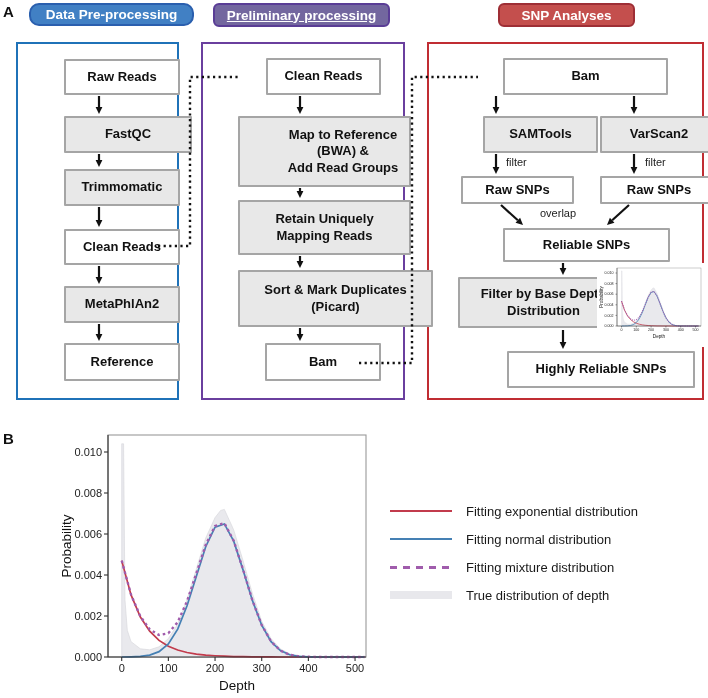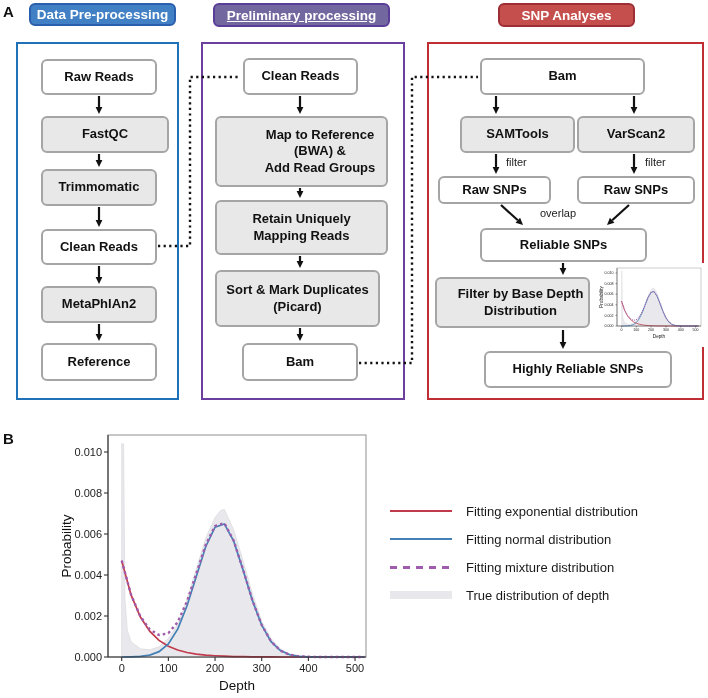--- a/index.html
+++ b/index.html
@@ -7,60 +7,60 @@
   .panel-label{position:absolute;font-weight:bold;font-size:15px;color:#111;}
   .badge{position:absolute;display:flex;align-items:center;justify-content:center;
          color:#fff;font-weight:bold;font-size:13.5px;border-radius:6px;box-sizing:border-box;}
   .badge.blue{background:#4180c4;border:2px solid #2a5fae;}
   .badge.purple{background:#73679f;border:2px solid #5a3d96;text-decoration:underline;}
   .badge.red{background:#c44f4d;border:2px solid #9e2e35;}
   .colbox{position:absolute;box-sizing:border-box;background:transparent;}
   .colbox.blue{border:2.5px solid #1f72b8;}
   .colbox.purple{border:2.5px solid #6a3f9e;}
   .colbox.red{border:2.5px solid #c02d33;}
-  .node{position:absolute;box-sizing:border-box;border:2px solid #a5a5a5;border-radius:6px;
+  .node{position:absolute;box-sizing:border-box;border:2px solid #a5a5a5;border-radius:1px;
         background:#fff;display:flex;align-items:center;justify-content:center;text-align:center;
-        font-weight:bold;font-size:13px;line-height:1.25;color:#111;white-space:pre-line;padding:1px 4px;}
+        font-weight:bold;font-size:13px;line-height:1.25;color:#111;white-space:pre-line;padding:1px 4px;margin-left:23px;}
   .node.gray{background:#e8e8e8;}
   .edge-label{position:absolute;font-size:11px;color:#222;}
   #arrow-layer{position:absolute;left:0;top:0;}
   #main-chart{position:absolute;left:58px;top:430px;}
   #inset-chart{position:absolute;left:597px;top:263px;background:#fff;}
   #legend{position:absolute;left:390px;top:497px;}
   .legend-row{display:flex;align-items:center;height:28px;}
   .legend-swatch{width:62px;margin-right:14px;flex:none;}
   .legend-label{font-size:13px;color:#1a1a1a;}
 </style>
 </head>
 <body>
 
 <div class="panel-label" style="left:3px;top:3px;">A</div>
 
-<div class="badge blue" style="left:29px;top:3px;width:147px;height:23px;">Data Pre-processing</div>
+<div class="badge blue" style="left:29px;top:3px;width:165px;height:23px;border-radius:10px;">Data Pre-processing</div>
 <div class="badge purple" style="left:213px;top:3px;width:177px;height:24px;">Preliminary processing</div>
 <div class="badge red" style="left:498px;top:3px;width:137px;height:24px;">SNP Analyses</div>
 
 <div class="colbox blue" style="left:16px;top:42px;width:163px;height:358px;"></div>
 <div class="colbox purple" style="left:201px;top:42px;width:204px;height:358px;"></div>
 <div class="colbox red" style="left:427px;top:42px;width:277px;height:358px;"></div>
 
 <div class="node" style="left:41px;top:59px;width:116px;height:36px;">Raw Reads</div>
 <div class="node gray" style="left:41px;top:116px;width:128px;height:37px;">FastQC</div>
 <div class="node gray" style="left:41px;top:169px;width:116px;height:37px;">Trimmomatic</div>
 <div class="node" style="left:41px;top:229px;width:116px;height:36px;">Clean Reads</div>
 <div class="node gray" style="left:41px;top:286px;width:116px;height:37px;">MetaPhlAn2</div>
 <div class="node" style="left:41px;top:343px;width:116px;height:38px;">Reference</div>
 
 <div class="node" style="left:243px;top:58px;width:115px;height:37px;">Clean Reads</div>
 <div class="node gray" style="left:215px;top:116px;width:173px;height:71px;padding-left:41px;">Map to Reference
 (BWA) &amp;
 Add Read Groups</div>
 <div class="node gray" style="left:215px;top:200px;width:173px;height:55px;">Retain Uniquely
 Mapping Reads</div>
-<div class="node gray" style="left:215px;top:270px;width:165px;height:57px;">Sort &amp; Mark Duplicates
+<div class="node gray" style="left:215px;top:270px;width:195px;height:57px;">Sort &amp; Mark Duplicates
 (Picard)</div>
 <div class="node" style="left:242px;top:343px;width:116px;height:38px;">Bam</div>
 
 <div class="node" style="left:480px;top:58px;width:165px;height:37px;">Bam</div>
 <div class="node gray" style="left:460px;top:116px;width:115px;height:37px;">SAMTools</div>
 <div class="node gray" style="left:577px;top:116px;width:118px;height:37px;">VarScan2</div>
 <div class="node" style="left:438px;top:176px;width:113px;height:28px;">Raw SNPs</div>
 <div class="node" style="left:577px;top:176px;width:118px;height:28px;">Raw SNPs</div>
 <div class="node" style="left:480px;top:228px;width:167px;height:34px;">Reliable SNPs</div>
 <div class="node gray" style="left:435px;top:277px;width:155px;height:51px;padding-left:20px;">Filter by Base Depth

